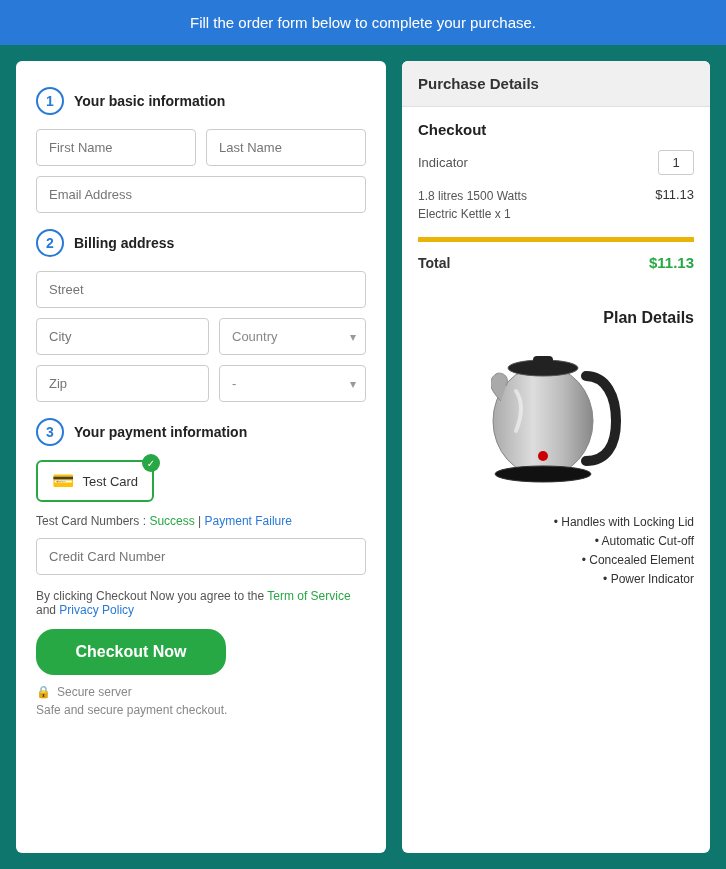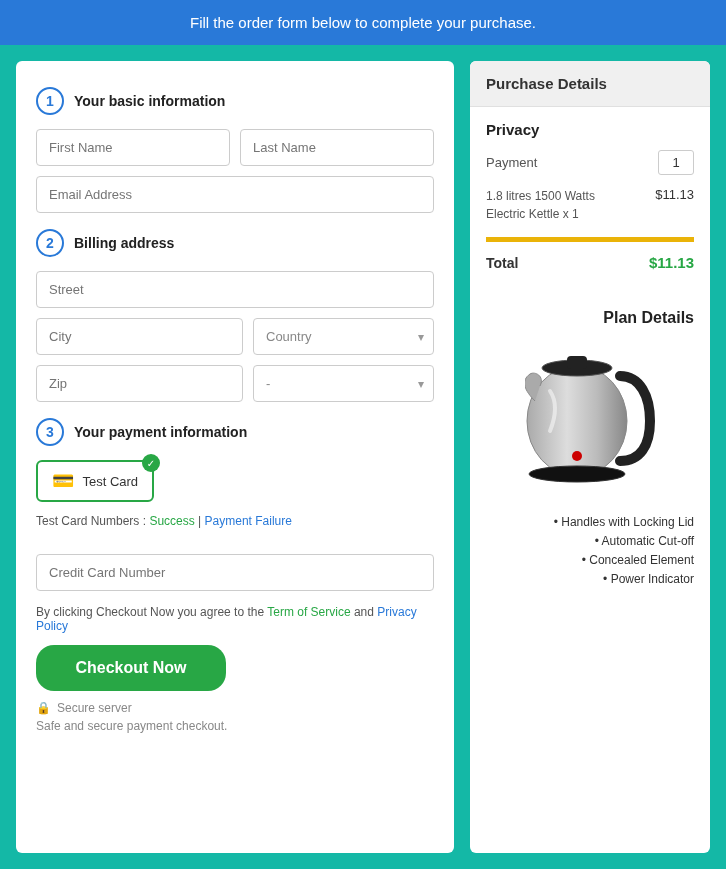--- a/index.html
+++ b/index.html
@@ -8,21 +8,21 @@
       background: #c8c8c8;
       display: flex;
       justify-content: center;
       align-items: flex-start;
       min-height: 869px;
       padding: 0;
     }
     .page-wrapper {
       width: 726px;
       min-height: 869px;
-      background: #14b8a6;
+      background: #0f766e;
       display: flex;
       flex-direction: column;
     }
     .top-banner {
       background: #2979d8;
       color: white;
       text-align: center;
       padding: 14px 20px;
       font-size: 15px;
       font-weight: 400;
@@ -34,21 +34,21 @@
       gap: 16px;
     }
     .left-panel {
       flex: 1;
       background: white;
       border-radius: 6px;
       padding: 20px;
       min-width: 0;
     }
     .right-panel {
-      width: 240px;
+      width: 308px;
       background: white;
       border-radius: 6px;
       padding: 0;
       overflow: hidden;
     }
     
     .section-header {
       display: flex;
       align-items: center;
       gap: 10px;
@@ -151,21 +151,21 @@
       font-size: 18px;
       color: #555;
     }
     .card-label {
       font-size: 13px;
       color: #333;
     }
     .test-card-info {
       font-size: 12px;
       color: #555;
-      margin-bottom: 26px;
+      margin-bottom: 10px;
     }
     .test-card-info a {
       color: #28a745;
       text-decoration: none;
     }
     .test-card-info a.failure {
       color: #2979d8;
     }
     .cvv-input-wrapper {
       flex: 1;
@@ -428,24 +428,24 @@
       </div>
       <div class="secure-text">Safe and secure payment checkout.</div>
 
     </div>
 
     <div class="right-panel">
 
       <div class="purchase-header">Purchase Details</div>
 
       <div class="purchase-body">
-        <div class="product-name">Privacy</div>
+        <div class="product-name">Checkout</div>
 
         <div class="quantity-row">
-          <span class="quantity-label">Payment</span>
+          <span class="quantity-label">Indicator</span>
           <div class="quantity-box">1</div>
         </div>
 
         <div class="product-desc-row">
           <div class="product-desc">
             <span>1.8 litres 1500 Watts</span><br>
             <span>Electric Kettle x 1</span>
           </div>
           <div class="product-price">$11.13</div>
         </div>

